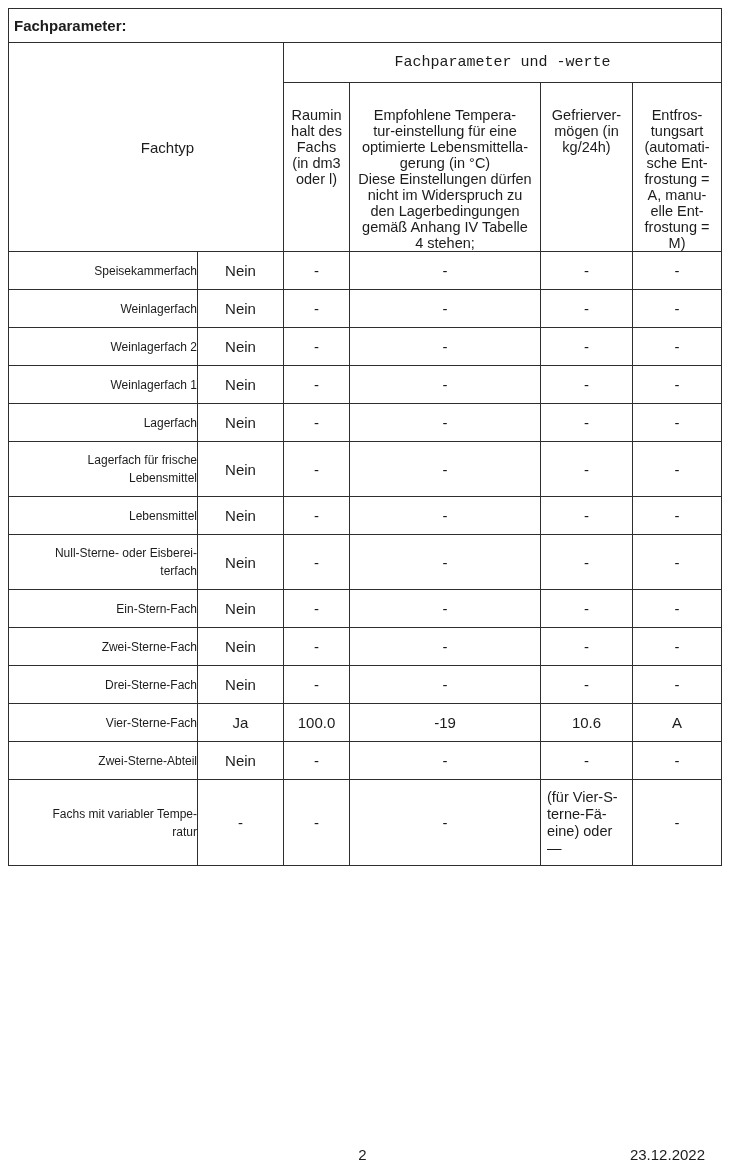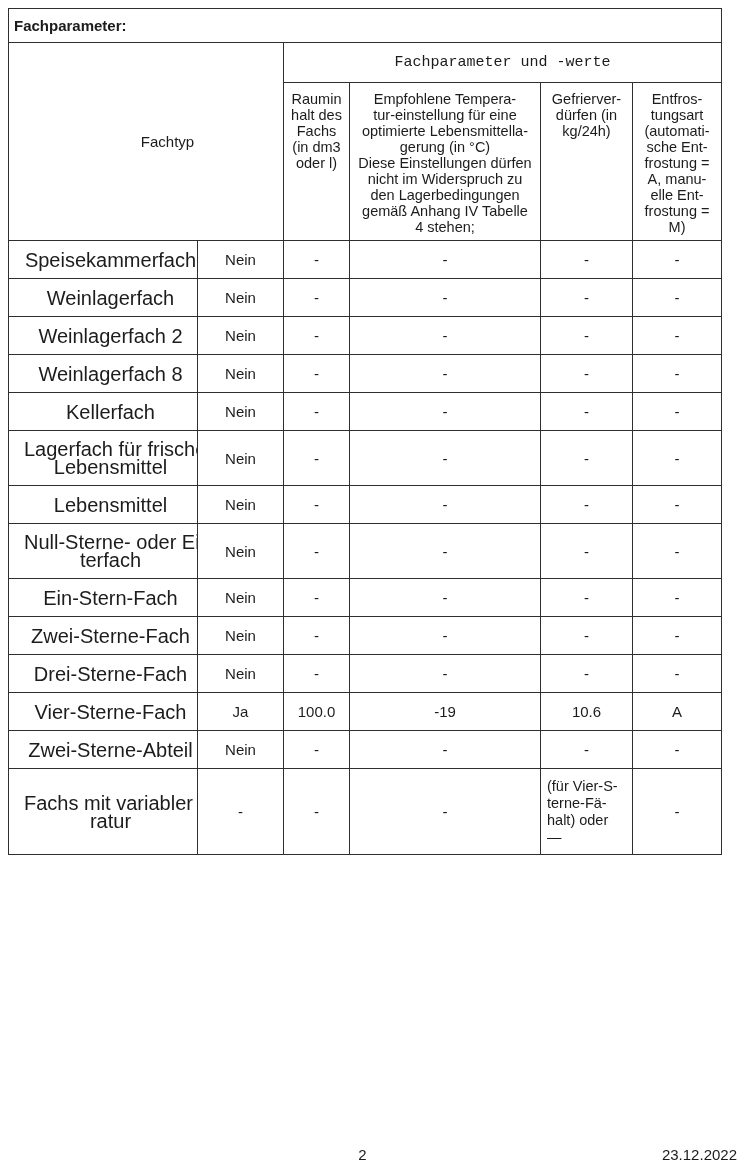--- a/index.html
+++ b/index.html
@@ -47,30 +47,30 @@
     text-align: center;
     vertical-align: middle;
     font-family: Liberation Mono, monospace;
   }
   tr.subhead td {
     height: 158px;
     font-size: 14.5px;
     line-height: 16px;
     text-align: center;
     vertical-align: top;
-    padding: 8px 1px 0 1px;
+    padding: 24px 1px 0 1px;
     white-space: pre;
   }
   tr.row-std td { height: 38px; }
   tr.row-tall td { height: 55px; }
   tr.row-xl td { height: 86px; }
   td.label-cell {
-    font-size: 20px;
+    font-size: 12px;
     line-height: 18px;
-    text-align: center;
+    text-align: right;
     vertical-align: middle;
     padding: 0 0 0 15px;
     white-space: pre;
   }
   td.val-cell {
     font-size: 15px;
     text-align: center;
     vertical-align: middle;
     padding: 0;
   }
@@ -86,21 +86,21 @@
     position: absolute;
     top: 1146px;
     left: 8px;
     width: 709px;
     text-align: center;
     font-size: 15px;
   }
   .footer-date {
     position: absolute;
     top: 1146px;
-    right: 13px;
+    right: 45px;
     font-size: 15px;
   }
 </style>
 </head>
 <body>
 
 <table class="fach-table">
   <colgroup>
     <col style="width:189px">
     <col style="width:86px">
@@ -126,21 +126,21 @@
       <td>Empfohlene Tempera-
 tur-einstellung für eine
 optimierte Lebensmittella-
 gerung (in °C)
 Diese Einstellungen dürfen
 nicht im Widerspruch zu
 den Lagerbedingungen
 gemäß Anhang IV Tabelle
 4 stehen;</td>
       <td>Gefrierver-
-dürfen (in
+mögen (in
 kg/24h)</td>
       <td>Entfros-
 tungsart
 (automati-
 sche Ent-
 frostung =
 A, manu-
 elle Ent-
 frostung =
 M)</td>
@@ -164,29 +164,29 @@
     </tr>
     <tr class="row-std">
       <td class="label-cell">Weinlagerfach 2</td>
       <td class="val-cell">Nein</td>
       <td class="val-cell">-</td>
       <td class="val-cell">-</td>
       <td class="val-cell">-</td>
       <td class="val-cell">-</td>
     </tr>
     <tr class="row-std">
-      <td class="label-cell">Weinlagerfach 8</td>
-      <td class="val-cell">Nein</td>
-      <td class="val-cell">-</td>
-      <td class="val-cell">-</td>
-      <td class="val-cell">-</td>
-      <td class="val-cell">-</td>
-    </tr>
-    <tr class="row-std">
-      <td class="label-cell">Kellerfach</td>
+      <td class="label-cell">Weinlagerfach 1</td>
+      <td class="val-cell">Nein</td>
+      <td class="val-cell">-</td>
+      <td class="val-cell">-</td>
+      <td class="val-cell">-</td>
+      <td class="val-cell">-</td>
+    </tr>
+    <tr class="row-std">
+      <td class="label-cell">Lagerfach</td>
       <td class="val-cell">Nein</td>
       <td class="val-cell">-</td>
       <td class="val-cell">-</td>
       <td class="val-cell">-</td>
       <td class="val-cell">-</td>
     </tr>
     <tr class="row-tall">
       <td class="label-cell">Lagerfach für frische
 Lebensmittel</td>
       <td class="val-cell">Nein</td>
@@ -253,21 +253,21 @@
       <td class="val-cell">-</td>
     </tr>
     <tr class="row-xl">
       <td class="label-cell">Fachs mit variabler Tempe-
 ratur</td>
       <td class="val-cell">-</td>
       <td class="val-cell">-</td>
       <td class="val-cell">-</td>
       <td class="val-cell-left">(für Vier-S-
 terne-Fä-
-halt) oder
+eine) oder
 —</td>
       <td class="val-cell">-</td>
     </tr>
   </tbody>
 </table>
 
 <div class="footer-page-number">2</div>
 <div class="footer-date">23.12.2022</div>
 
 </body></html>

